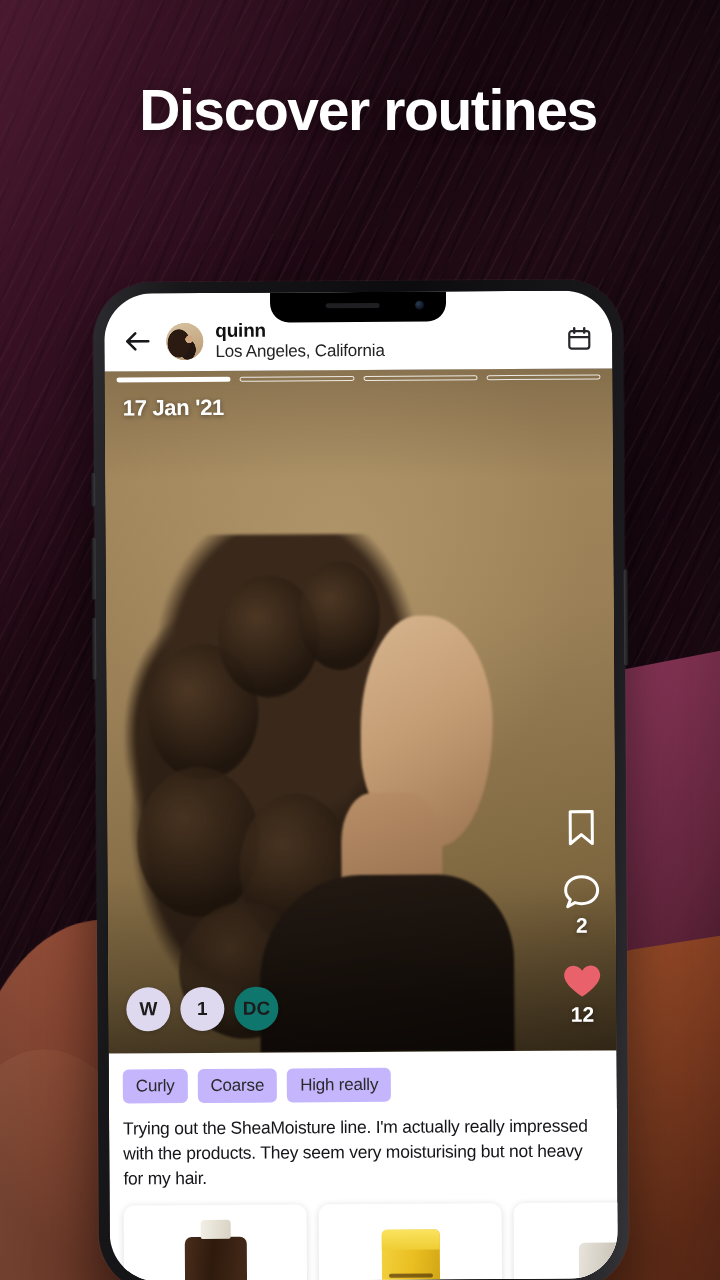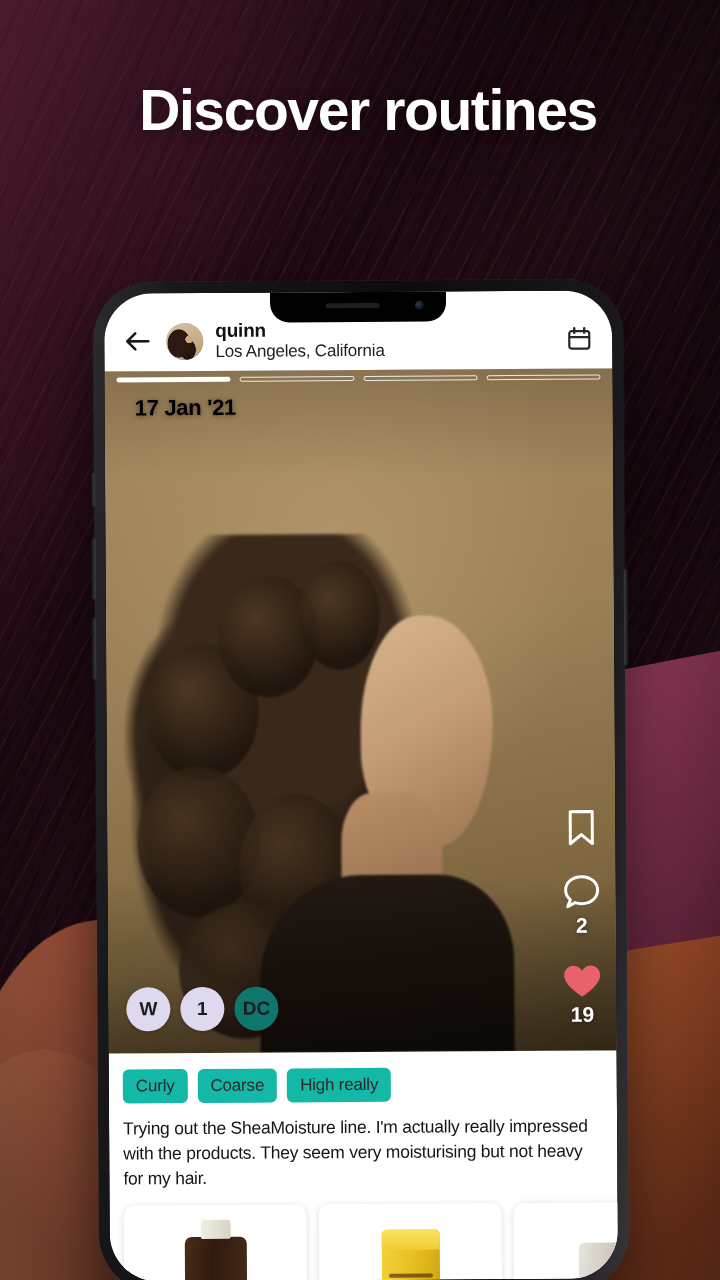--- a/index.html
+++ b/index.html
@@ -205,22 +205,22 @@
   
   .progress {
     position:absolute; top:6px; left:12px; right:12px; height:5px;
     display:flex; gap:9px; z-index:14;
   }
   .pseg { flex:1; height:5px; border-radius:3px;
     border:1px solid rgba(255,255,255,.85); background:transparent; cursor:pointer; }
   .pseg.on { background:#fff; }
 
   .date-label {
-    position:absolute; top:24px; left:30px; z-index:14;
-    color:#000000; font-size:22px; font-weight:bold; letter-spacing:-.3px;
+    position:absolute; top:24px; left:18px; z-index:14;
+    color:#ffffff; font-size:22px; font-weight:bold; letter-spacing:-.3px;
     text-shadow:0 1px 5px rgba(0,0,0,.45);
   }
 
   
   .rail {
     position:absolute; right:14px; bottom:24px; z-index:14;
     display:flex; flex-direction:column; align-items:center; gap:26px;
   }
   .rail-item { display:flex; flex-direction:column; align-items:center; gap:3px; cursor:pointer; }
   .rail-count {
@@ -241,21 +241,21 @@
     box-shadow:0 1px 4px rgba(0,0,0,.2);
   }
 
   
   .sheet {
     position:absolute; top:760px; left:0; width:100%; bottom:0;
     background:#fff; padding:16px 0 0 0; overflow:hidden;
   }
   .chips { display:flex; gap:10px; padding:0 14px; }
   .chip {
-    background:#14b8a6; color:#2a2a2a;
+    background:#c4b5fd; color:#2a2a2a;
     font-size:17px; padding:7px 13px; border-radius:6px;
     white-space:nowrap; cursor:pointer; letter-spacing:-.2px;
   }
   .caption {
     padding:13px 14px 0 14px;
     font-size:17.5px; line-height:1.43; color:#15151a;
     letter-spacing:-.25px;
   }
   .products {
     display:flex; gap:12px; padding:14px 14px 0 14px;
@@ -385,21 +385,21 @@
         <div class="rail-item">
           <svg width="38" height="38" viewBox="0 0 38 38">
             <path d="M19 4 C28.5 4 35 10 35 17.5 C35 25 28.5 31 19 31 C16.6 31 14.3 30.6 12.3 29.9 L5 34 L7.6 27 C4.7 24.4 3 21.1 3 17.5 C3 10 9.5 4 19 4 Z" fill="none" stroke="#fff" stroke-width="3" stroke-linejoin="round"></path>
           </svg>
           <span class="rail-count">2</span>
         </div>
         <div class="rail-item">
           <svg width="40" height="36" viewBox="0 0 40 36">
             <path d="M20 33 C20 33 2 22 2 11.8 C2 6 6.4 2 11.4 2 C15.2 2 18.3 4.2 20 7.2 C21.7 4.2 24.8 2 28.6 2 C33.6 2 38 6 38 11.8 C38 22 20 33 20 33 Z" fill="#e8616b"></path>
           </svg>
-          <span class="rail-count">19</span>
+          <span class="rail-count">12</span>
         </div>
       </div>
 
       <div class="badges">
         <div class="badge" style="background:#ded9ef">W</div>
         <div class="badge" style="background:#ded9ef">1</div>
         <div class="badge" style="background:#0f766e">DC</div>
       </div>
     </div>
 

